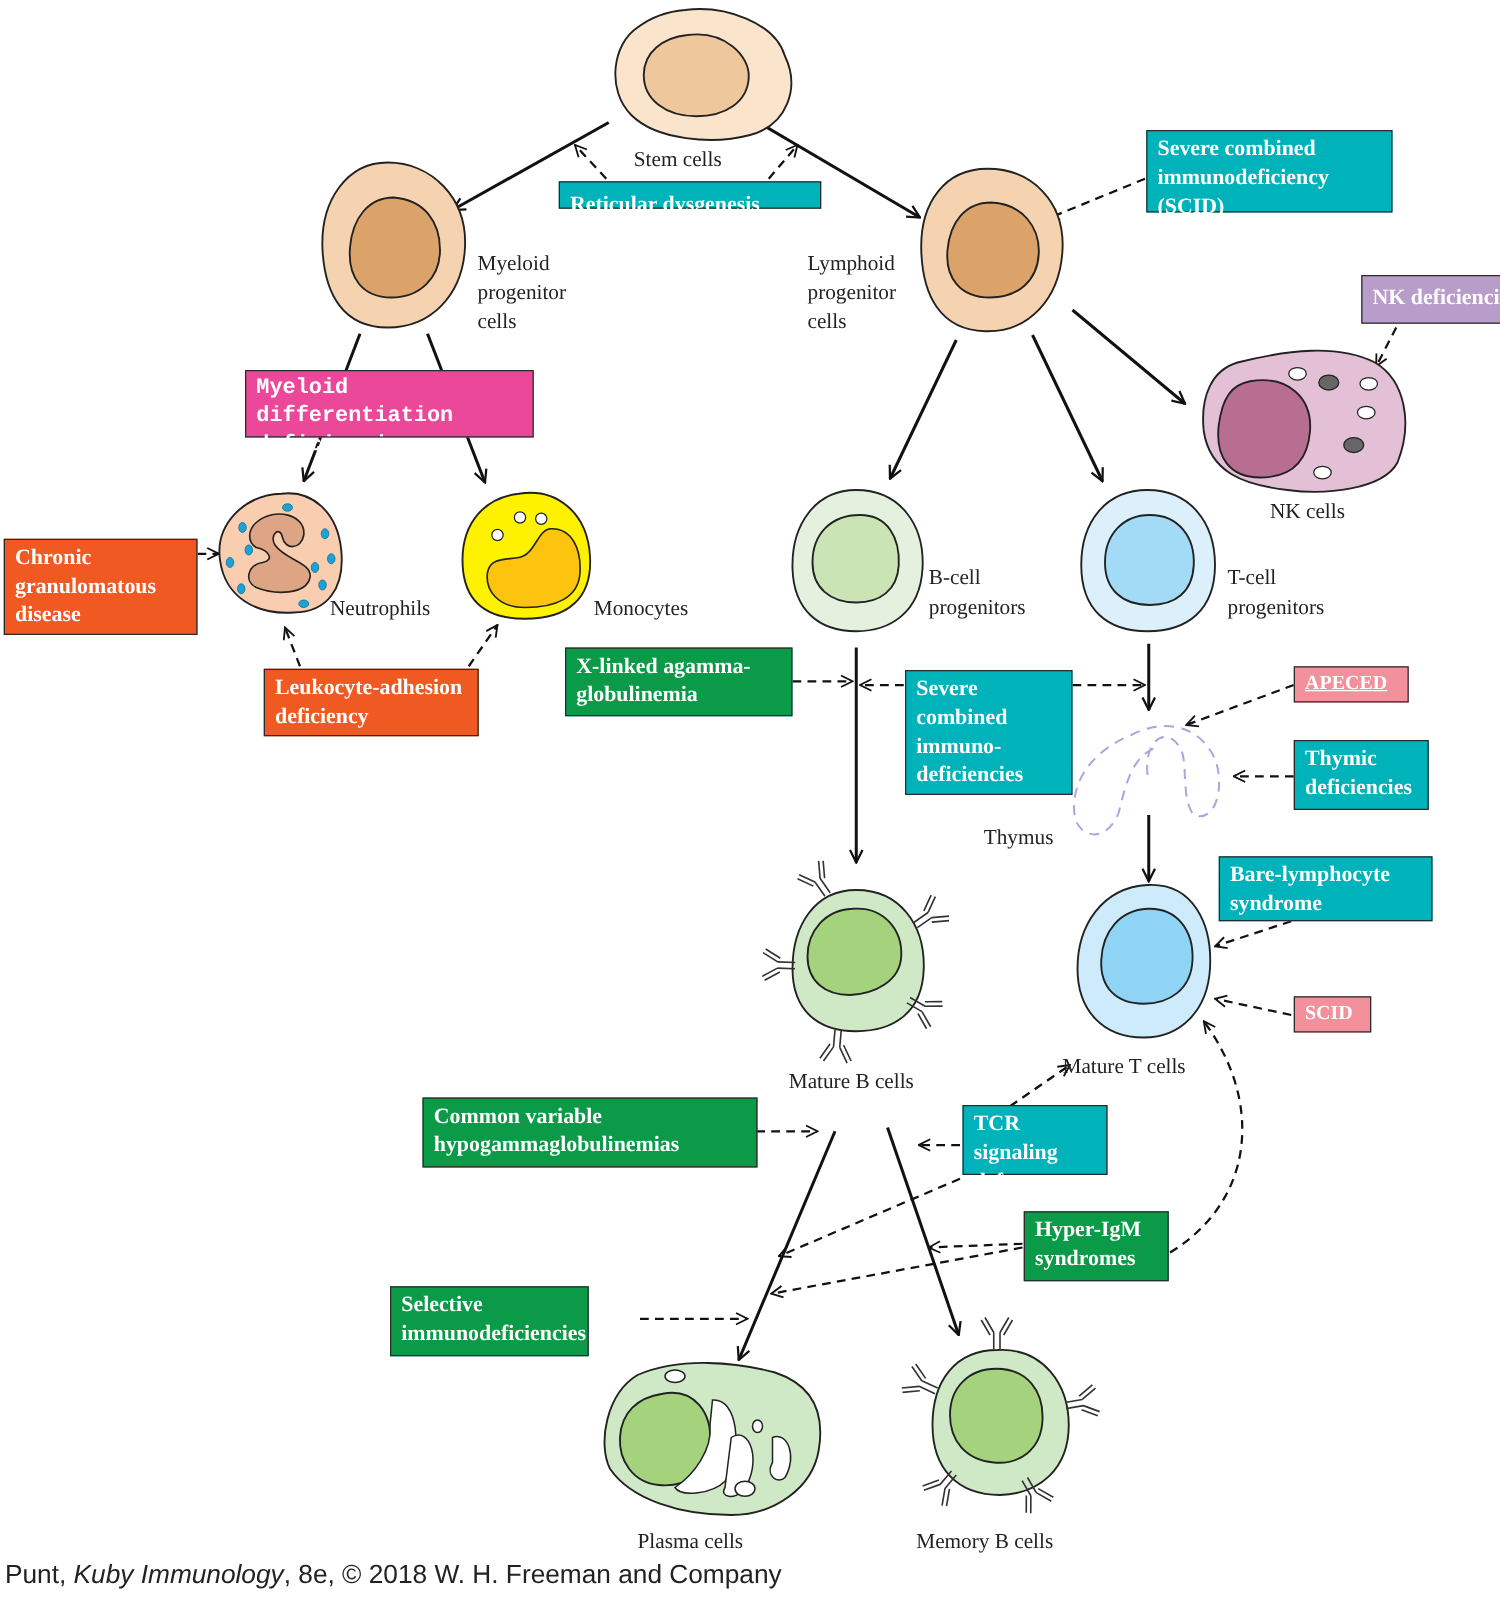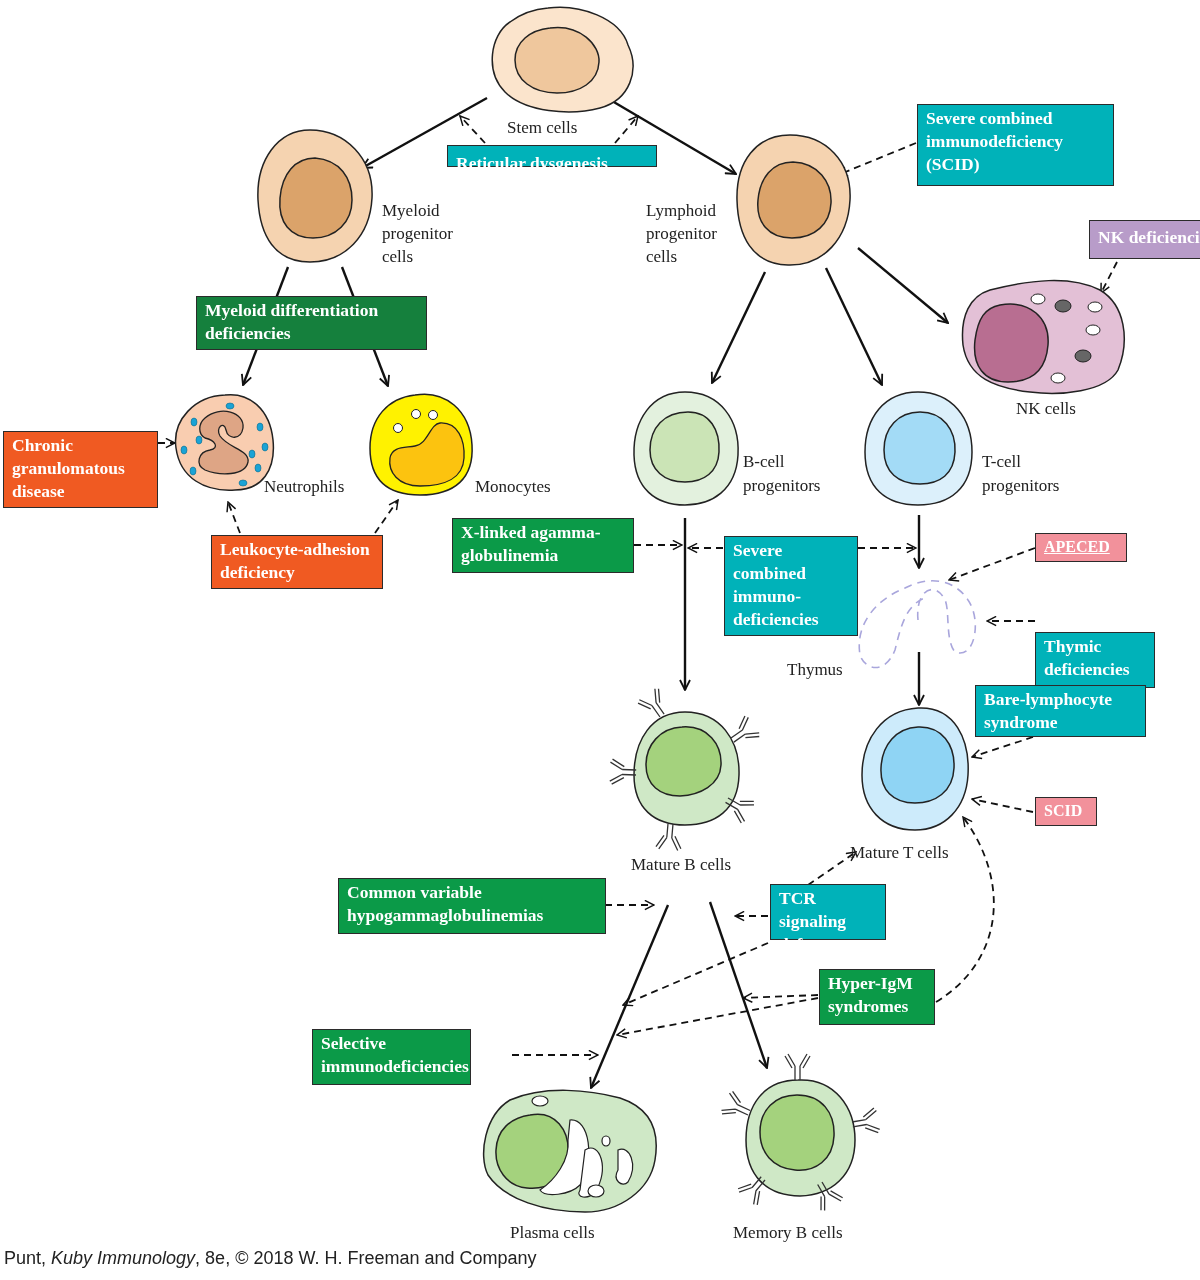--- a/index.html
+++ b/index.html
@@ -1,26 +1,26 @@
 <!DOCTYPE html>
 <html><head>
 <meta charset="utf-8">
 <style>
   html, body { margin:0; padding:0; background:#ffffff; }
   body { width:1200px; height:1280px; position:relative; overflow:hidden; font-family:"Liberation Serif","DejaVu Serif",serif; }
   #diagram { position:absolute; left:0; top:0; width:1200px; height:1280px; }
   .lbl { font-family:"Liberation Serif","DejaVu Serif",serif; font-size:17px; fill:#222; }
   .box { position:absolute; border:1.5px solid #2b2b2b; color:#fff; font-family:"Liberation Serif","DejaVu Serif",serif; font-weight:bold; font-size:17.5px; line-height:23px; padding:2px 8px; box-sizing:border-box; white-space:pre-line; }
   .teal { background:#00b2b9; }
-  .orange { background:#15803d; }
+  .orange { background:#ec4899;font-family:Liberation Mono, monospace; }
   .red { background:#f05a22; }
   .green { background:#0b9a48; }
   .purple { background:#b89cc9; }
   .pink { background:#f2919b; }
-  .credit { position:absolute; left:4px; top:1248px; font-family:"Liberation Sans","DejaVu Sans",sans-serif; font-size:18px; color:#222; }
+  .credit { position:absolute; left:4px; top:1248px; font-family:"Liberation Sans","DejaVu Sans",sans-serif; font-size:21px; color:#222; }
   .credit i { font-style:italic; }
 </style>
 </head>
 <body>
 
 <svg id="diagram" viewBox="0 0 1200 1280" xmlns="http://www.w3.org/2000/svg">
   <defs>
     <marker id="ah" viewBox="0 0 12 12" refX="11" refY="6" markerWidth="12" markerHeight="12" orient="auto" markerUnits="userSpaceOnUse">
       <path d="M1 1 L11 6 L1 11" fill="none" stroke="#111" stroke-width="1.8"></path>
     </marker>
@@ -181,39 +181,39 @@
     <use href="#ab" transform="translate(795 1080) rotate(0)"></use>
     <use href="#ab" transform="translate(748 1115) rotate(-65)"></use>
     <use href="#ab" transform="translate(852 1122) rotate(80)"></use>
     <use href="#ab" transform="translate(765 1180) rotate(-140)"></use>
     <use href="#ab" transform="translate(822 1182) rotate(150)"></use>
   </g>
   <text class="lbl" x="733" y="1238">Memory B cells</text>
 </svg>
 
 <div class="box teal" style="left:447px;top:145px;width:210px;height:22px;padding-top:6px;">Reticular dysgenesis</div>
-<div class="box teal" style="left:917px;top:104px;width:197px;height:82px;">Severe combined
+<div class="box teal" style="left:917px;top:104px;width:197px;height:66px;">Severe combined
 immunodeficiency
 (SCID)</div>
 <div class="box purple" style="left:1089px;top:220px;width:161px;height:39px;padding-top:5px;">NK deficiencies</div>
 <div class="box orange" style="left:196px;top:296px;width:231px;height:54px;">Myeloid differentiation
 deficiencies</div>
 <div class="box red" style="left:3px;top:431px;width:155px;height:77px;font-family:Liberation Serif, serif;">Chronic
 granulomatous
 disease</div>
 <div class="box red" style="left:211px;top:535px;width:172px;height:54px;">Leukocyte-adhesion
 deficiency</div>
 <div class="box green" style="left:452px;top:518px;width:182px;height:55px;">X-linked agamma-
 globulinemia</div>
 <div class="box teal" style="left:724px;top:510px;width:134px;height:100px;margin-top:26px;">Severe
 combined
 immuno-
 deficiencies</div>
 <div class="box pink" style="left:1035px;top:533px;width:92px;height:29px;padding-top:1px;font-size:16px;text-decoration:underline;">APECED</div>
-<div class="box teal" style="left:1035px;top:592px;width:120px;height:56px;margin-top:40px;">Thymic
+<div class="box teal" style="left:1035px;top:592px;width:108px;height:56px;">Thymic
 deficiencies</div>
 <div class="box teal" style="left:975px;top:685px;width:171px;height:52px;">Bare-lymphocyte
 syndrome</div>
 <div class="box pink" style="left:1035px;top:797px;width:62px;height:29px;padding-top:1px;font-size:16px;">SCID</div>
 <div class="box green" style="left:338px;top:878px;width:268px;height:56px;">Common variable
 hypogammaglobulinemias</div>
 <div class="box teal" style="left:770px;top:884px;width:116px;height:56px;">TCR signaling
 defects</div>
 <div class="box green" style="left:819px;top:969px;width:116px;height:56px;">Hyper-IgM
 syndromes</div>

